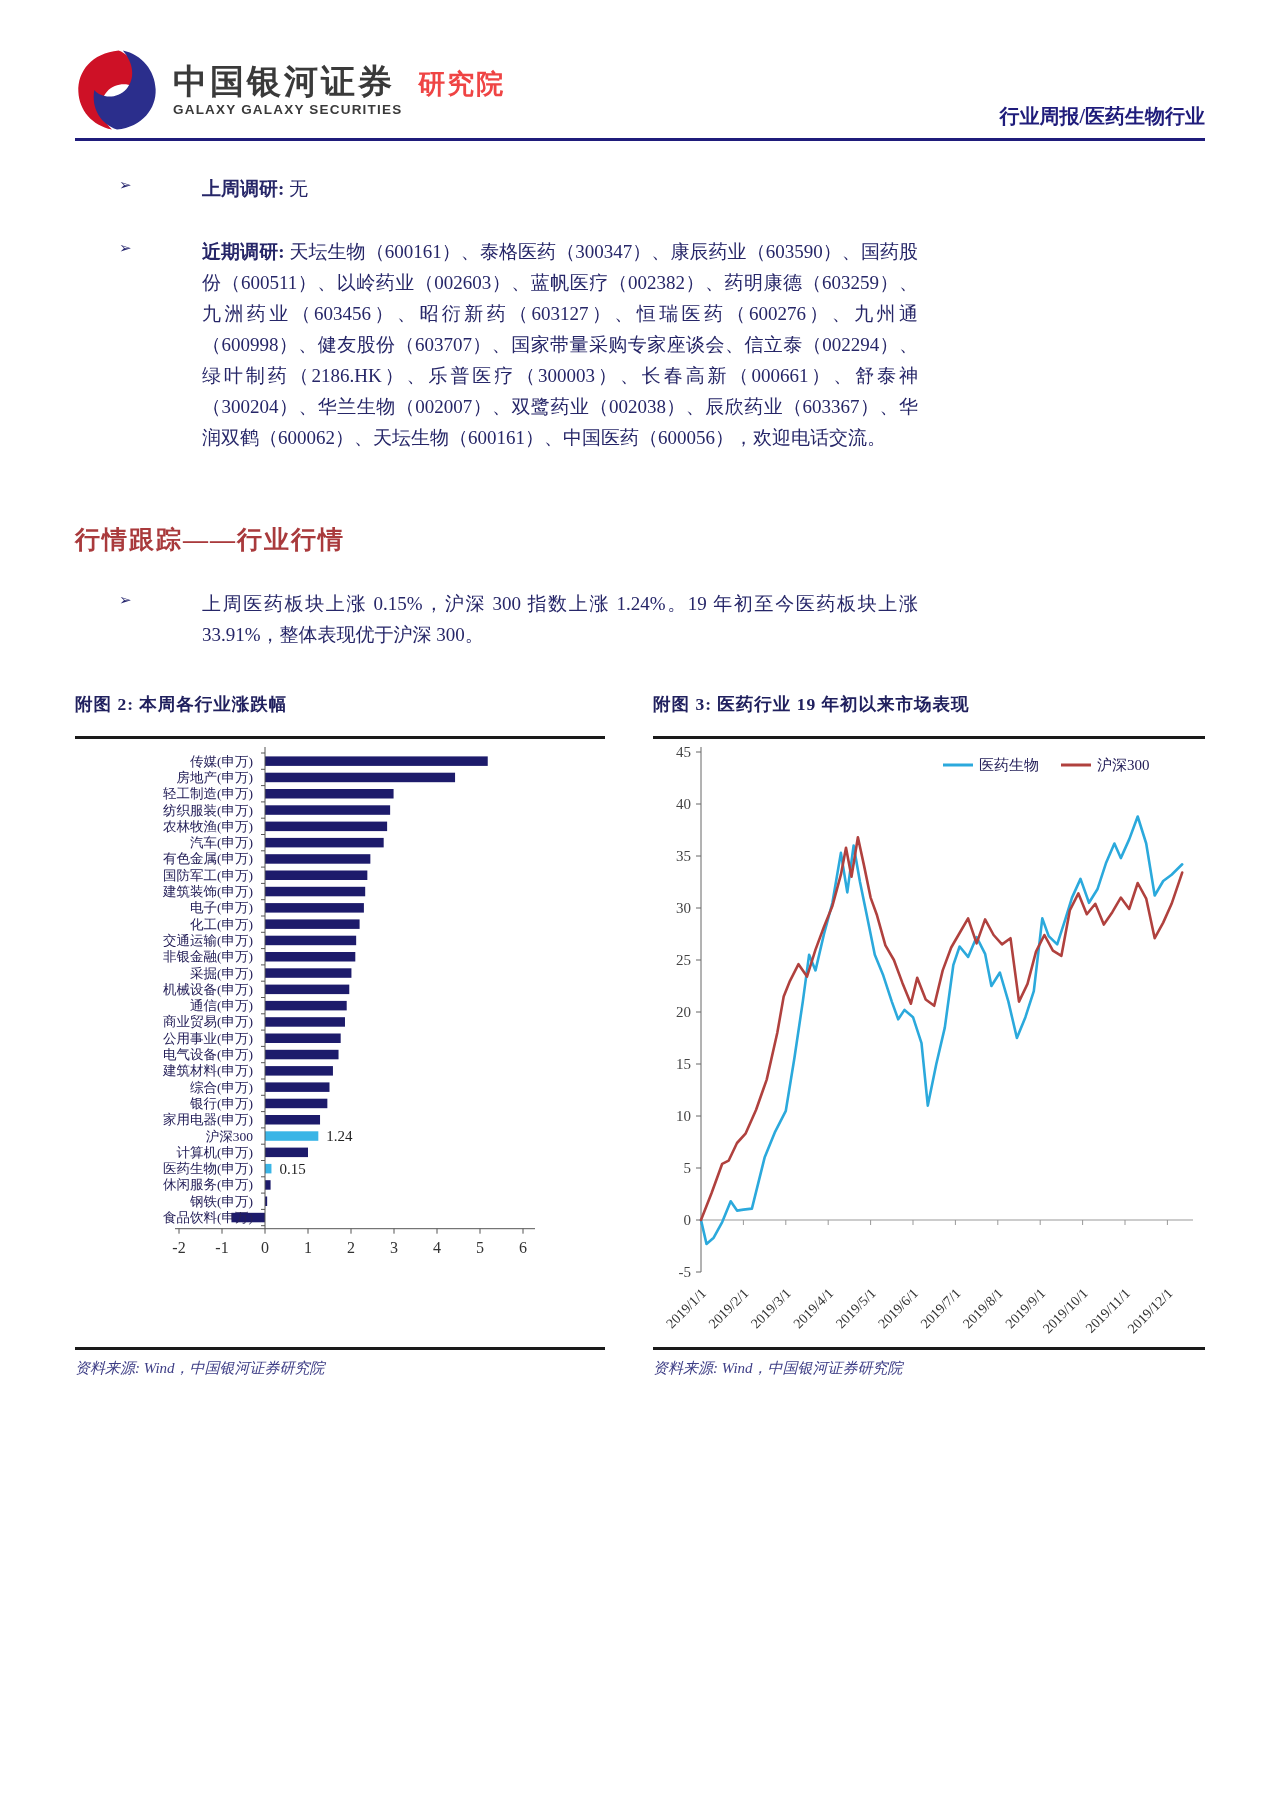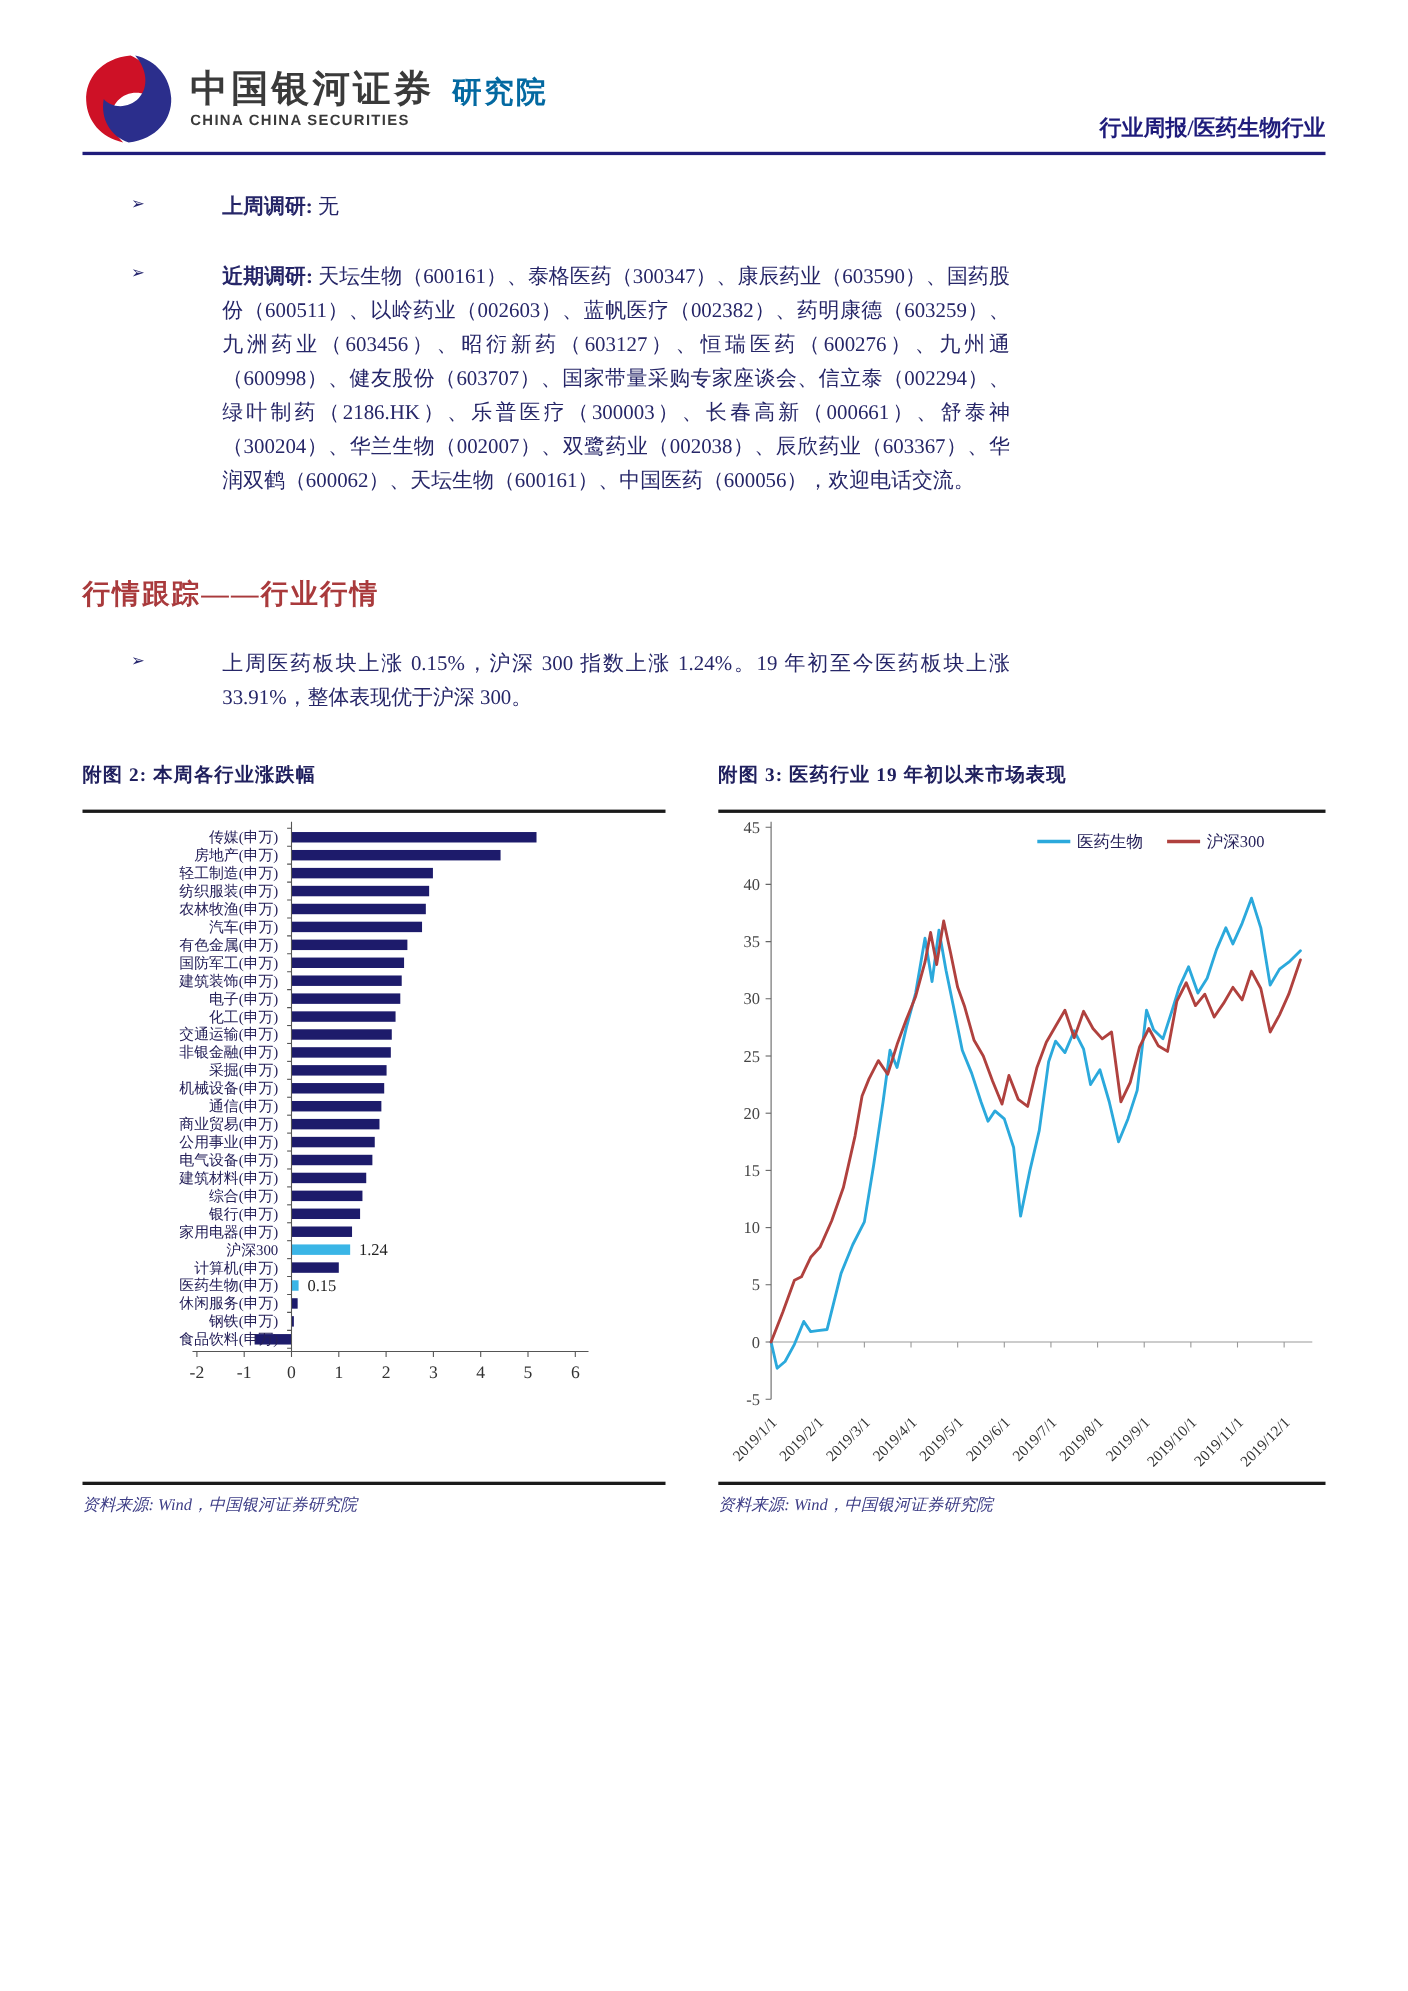--- a/index.html
+++ b/index.html
@@ -12,21 +12,21 @@
     overflow:hidden;
   }
   
   .header{margin:48px 75px 0 75px;}
   .header-row{display:flex;align-items:flex-end;justify-content:space-between;}
   .logo-wrap{display:flex;align-items:center;gap:14px;}
   .logo-text{display:flex;align-items:flex-end;gap:16px;}
   .logo-cn-block{display:flex;flex-direction:column;line-height:1;}
   .logo-cn{font-size:34px;font-weight:bold;color:#3a3a3a;letter-spacing:3px;font-family:"Liberation Sans",sans-serif;}
   .logo-en{font-size:13.5px;font-weight:bold;color:#3a3a3a;letter-spacing:1.2px;margin-top:5px;font-family:"Liberation Sans",sans-serif;}
-  .logo-suffix{font-size:27px;font-weight:bold;color:#0369a1;padding-bottom:14px;letter-spacing:2px;}
+  .logo-suffix{font-size:27px;font-weight:bold;color:#ef4444;padding-bottom:14px;letter-spacing:2px;}
   .report-type{font-size:20px;font-weight:bold;color:#1f1c7b;padding-bottom:2px;}
   .header-rule{height:2.5px;background:#1f1c7b;margin-top:6px;}
   
   .content{margin:0 75px;}
   .section-title{
     margin-top:70px;
     font-size:25px;font-weight:bold;color:#a93a3c;letter-spacing:2px;
   }
   .section-title.second{}
   .bullet-row{display:flex;margin-top:32px;padding-left:44px;}
@@ -60,21 +60,21 @@
   <div class="header">
     <div class="header-row">
       <div class="logo-wrap">
         <svg width="84" height="84" viewBox="0 0 100 100">
           <path d="M52 3 C 20 6 3 28 4 52 C 5 74 20 92 44 97 C 30 83 27 64 38 52 C 49 40 68 41 76 51 C 80 28 68 9 52 3 Z" fill="#ce1126"></path>
           <path d="M50 97 C 80 94 97 72 96 49 C 95 27 80 8 57 3 C 70 18 72 37 61 49 C 50 61 31 60 23 50 C 19 72 31 91 50 97 Z" fill="#2b2e8c"></path>
         </svg>
         <div class="logo-text">
           <div class="logo-cn-block">
             <span class="logo-cn">中国银河证券</span>
-            <span class="logo-en">CHINA CHINA SECURITIES</span>
+            <span class="logo-en">GALAXY GALAXY SECURITIES</span>
           </div>
           <span class="logo-suffix">研究院</span>
         </div>
       </div>
       <div class="report-type">行业周报/医药生物行业</div>
     </div>
     <div class="header-rule"></div>
   </div>
 
   <div class="content">

